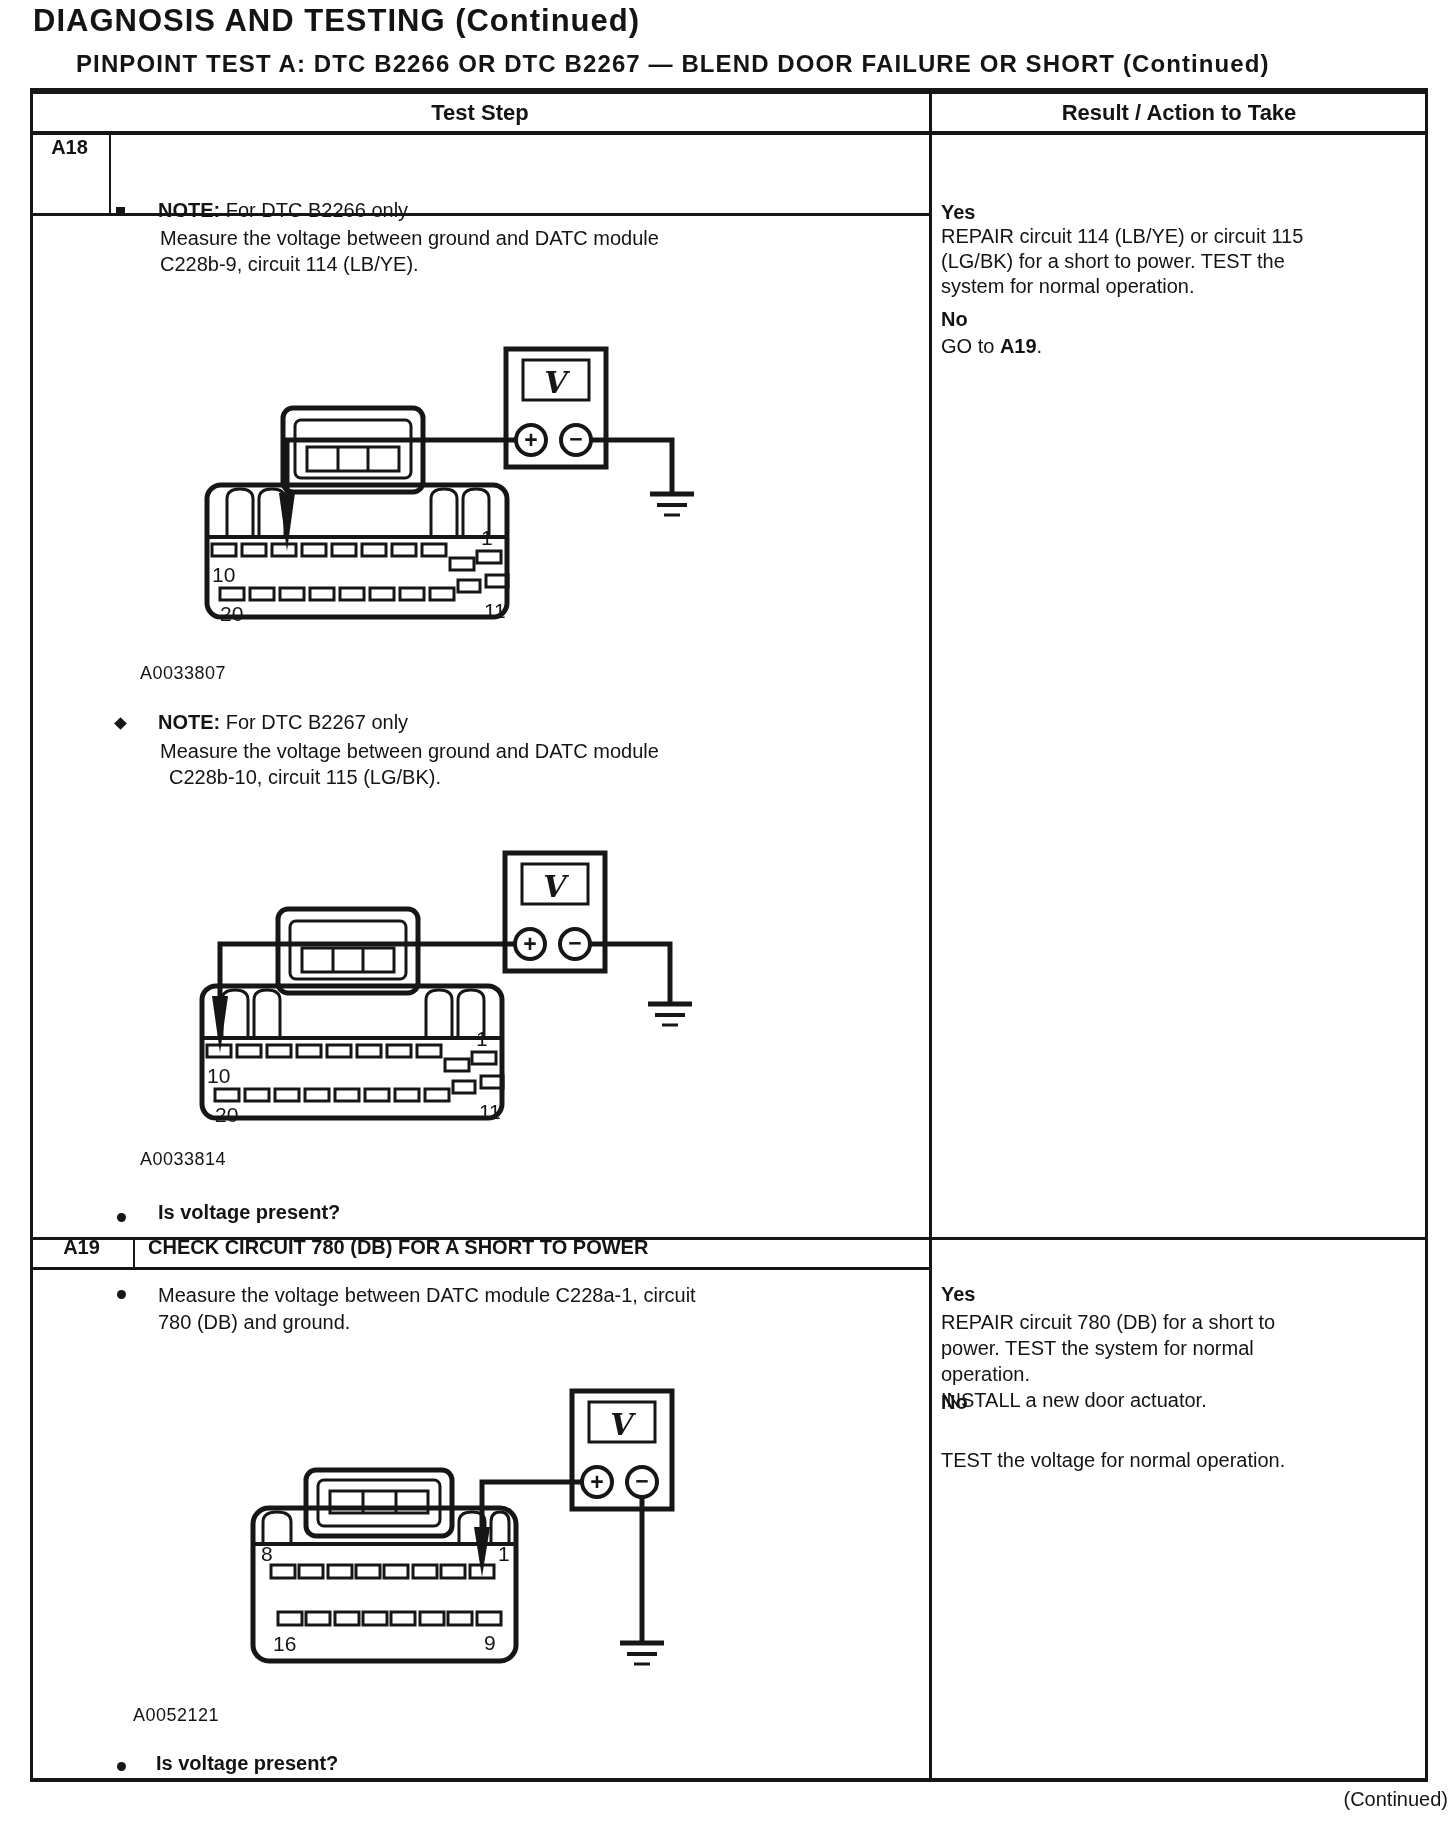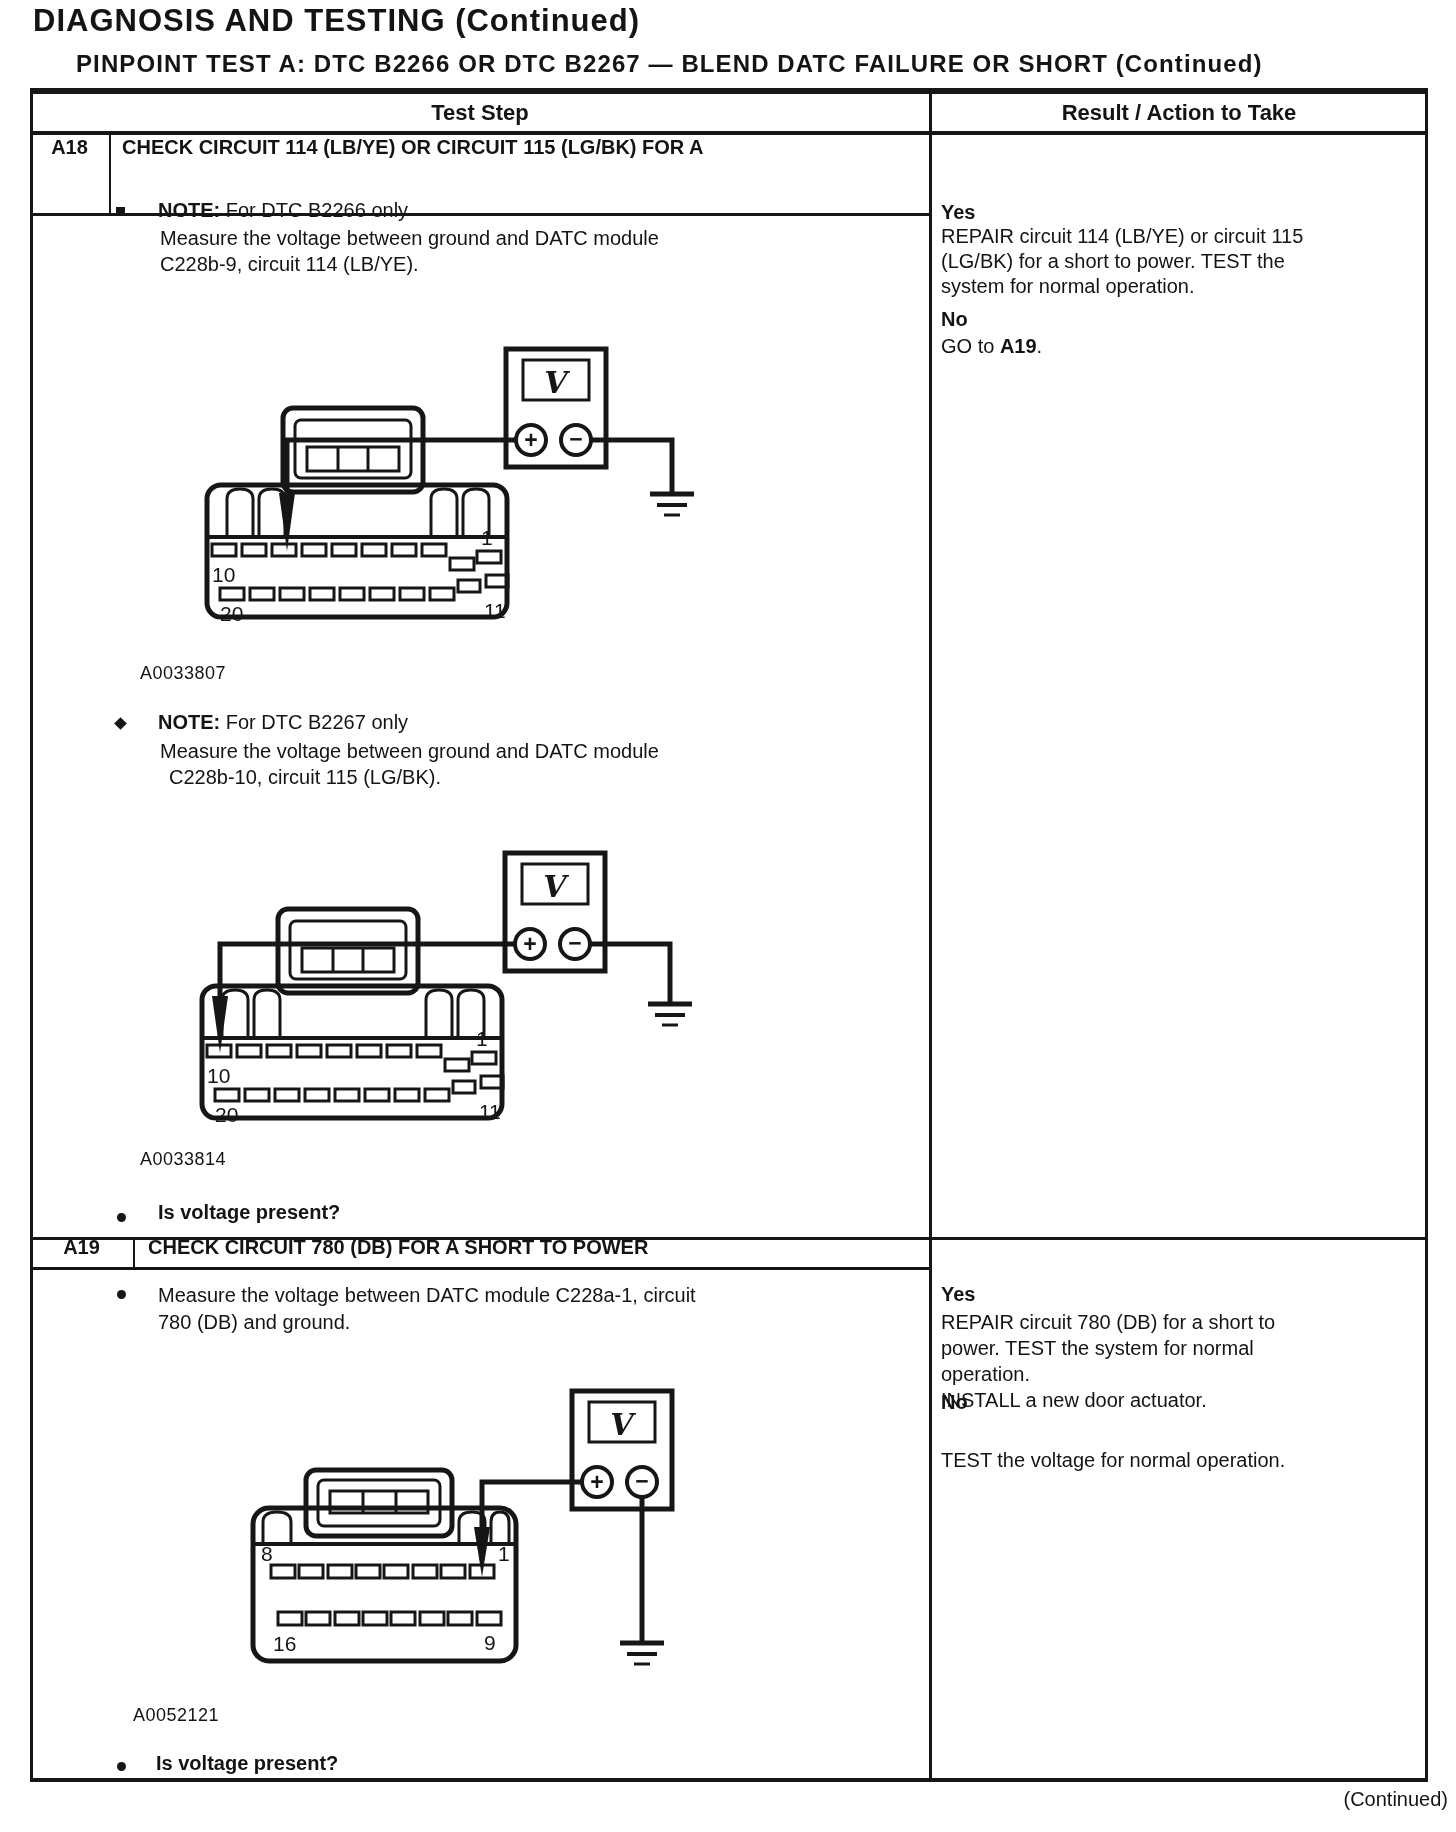--- a/index.html
+++ b/index.html
@@ -118,37 +118,36 @@
         <rect x="167" y="104" width="24" height="13" class="s3"></rect>
         <rect x="195" y="104" width="24" height="13" class="s3"></rect>
         <rect x="224" y="104" width="24" height="13" class="s3"></rect>
         <text x="20" y="143" class="pin">16</text>
         <text x="231" y="142" class="pin">9</text>
       </g>
     </defs>
   </svg>
 
   <div class="abs doc-title" style="left:33px;top:3px">DIAGNOSIS AND TESTING (Continued)</div>
-  <div class="abs subtitle" style="left:76px;top:50px">PINPOINT TEST A: DTC B2266 OR DTC B2267 — BLEND DATC FAILURE OR SHORT (Continued)</div>
+  <div class="abs subtitle" style="left:76px;top:50px">PINPOINT TEST A: DTC B2266 OR DTC B2267 — BLEND DOOR FAILURE OR SHORT (Continued)</div>
 
   <div class="tframe" style="left:30px;top:88px;width:1398px;height:1694px"></div>
   <div class="vline" style="left:929px;top:88px;width:3px;height:1694px"></div>
   <div class="hline" style="left:30px;top:131px;width:1398px;height:4px"></div>
   <div class="vline" style="left:109px;top:131px;width:2px;height:85px"></div>
   <div class="hline" style="left:30px;top:213px;width:901px;height:3px"></div>
   <div class="hline" style="left:30px;top:1237px;width:1398px;height:3px"></div>
   <div class="vline" style="left:133px;top:1237px;width:2px;height:33px"></div>
   <div class="hline" style="left:30px;top:1267px;width:901px;height:3px"></div>
 
   <div class="abs th" style="left:930px;top:100px;width:498px">Result / Action to Take</div>
   <div class="abs th" style="left:30px;top:100px;width:900px">Test Step</div>
 
   <div class="abs t b" style="left:30px;top:134px;width:79px;text-align:center">A18</div>
   <div class="abs t b title2" style="left:122px;top:134px">
-    <div>CHECK CIRCUIT 114 (LB/YE) OR CIRCUIT 115 (LG/BK) FOR A</div>
   </div>
 
   <div class="bullet" style="left:116px;top:207px"></div>
   <div class="abs t" style="left:158px;top:197px"><span class="b">NOTE:</span><span> For DTC B2266 only</span></div>
   <div class="abs t" style="left:160px;top:225px">Measure the voltage between ground and DATC module</div>
   <div class="abs t" style="left:160px;top:251px">C228b-9, circuit 114 (LB/YE).</div>
 
   <svg class="abs" style="left:195px;top:295px" width="520" height="340">
     <use href="#voltmeter" xlink:href="#voltmeter" transform="translate(311,54)"></use>
     <polyline points="321,145 92,145 92,200" class="s5"></polyline>

